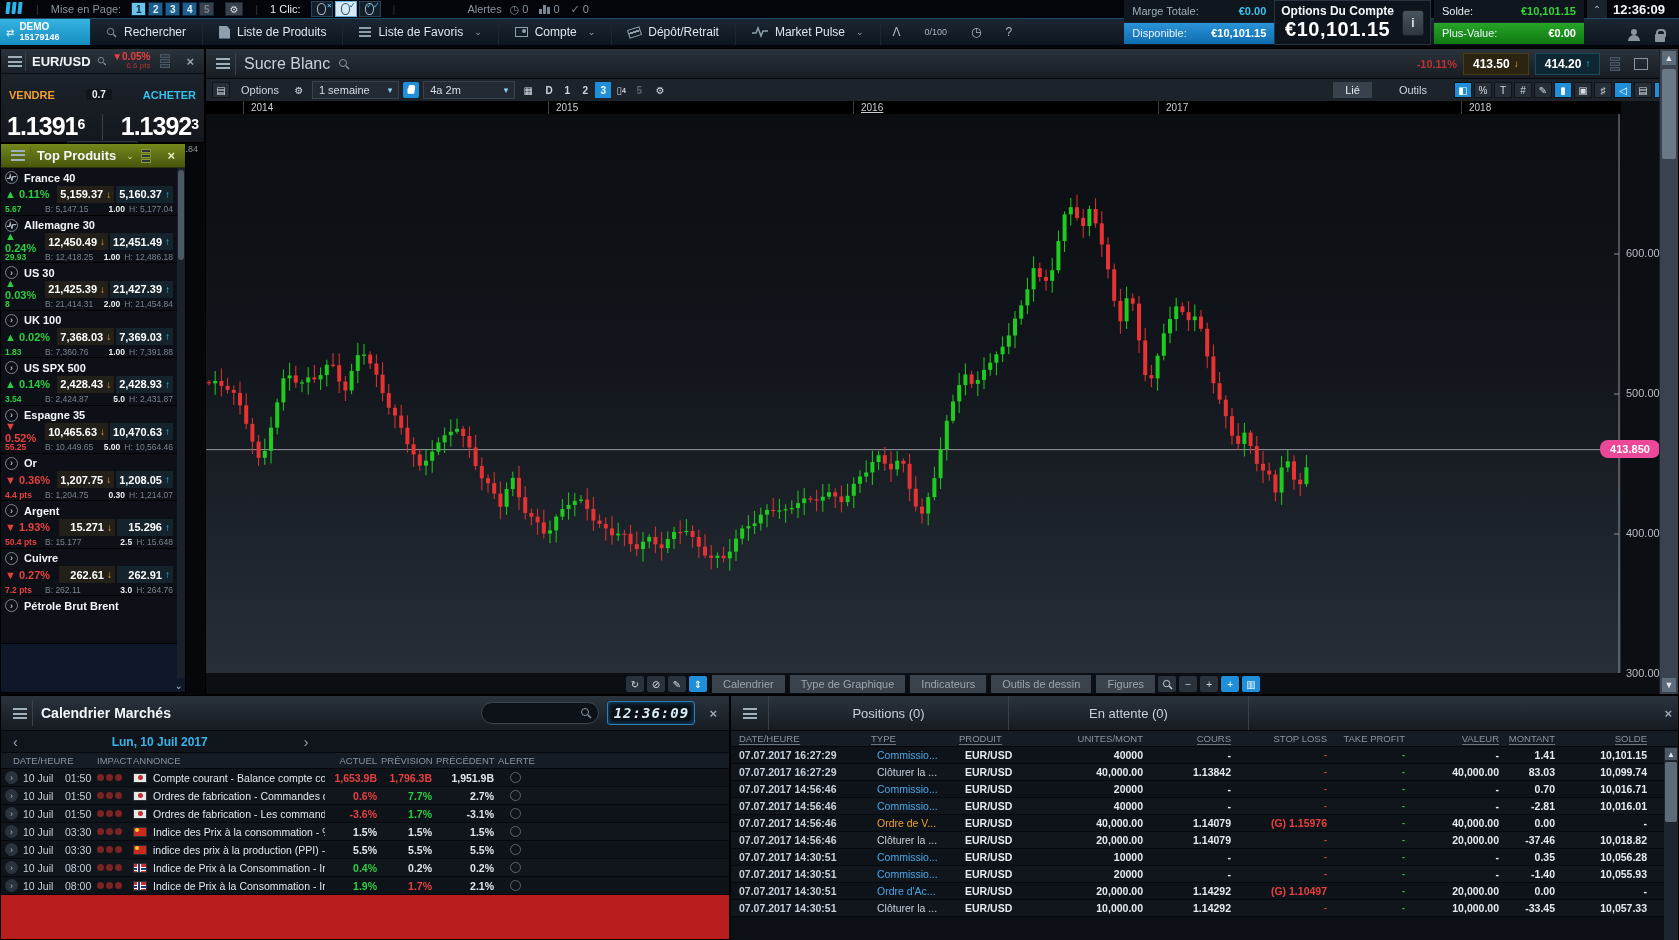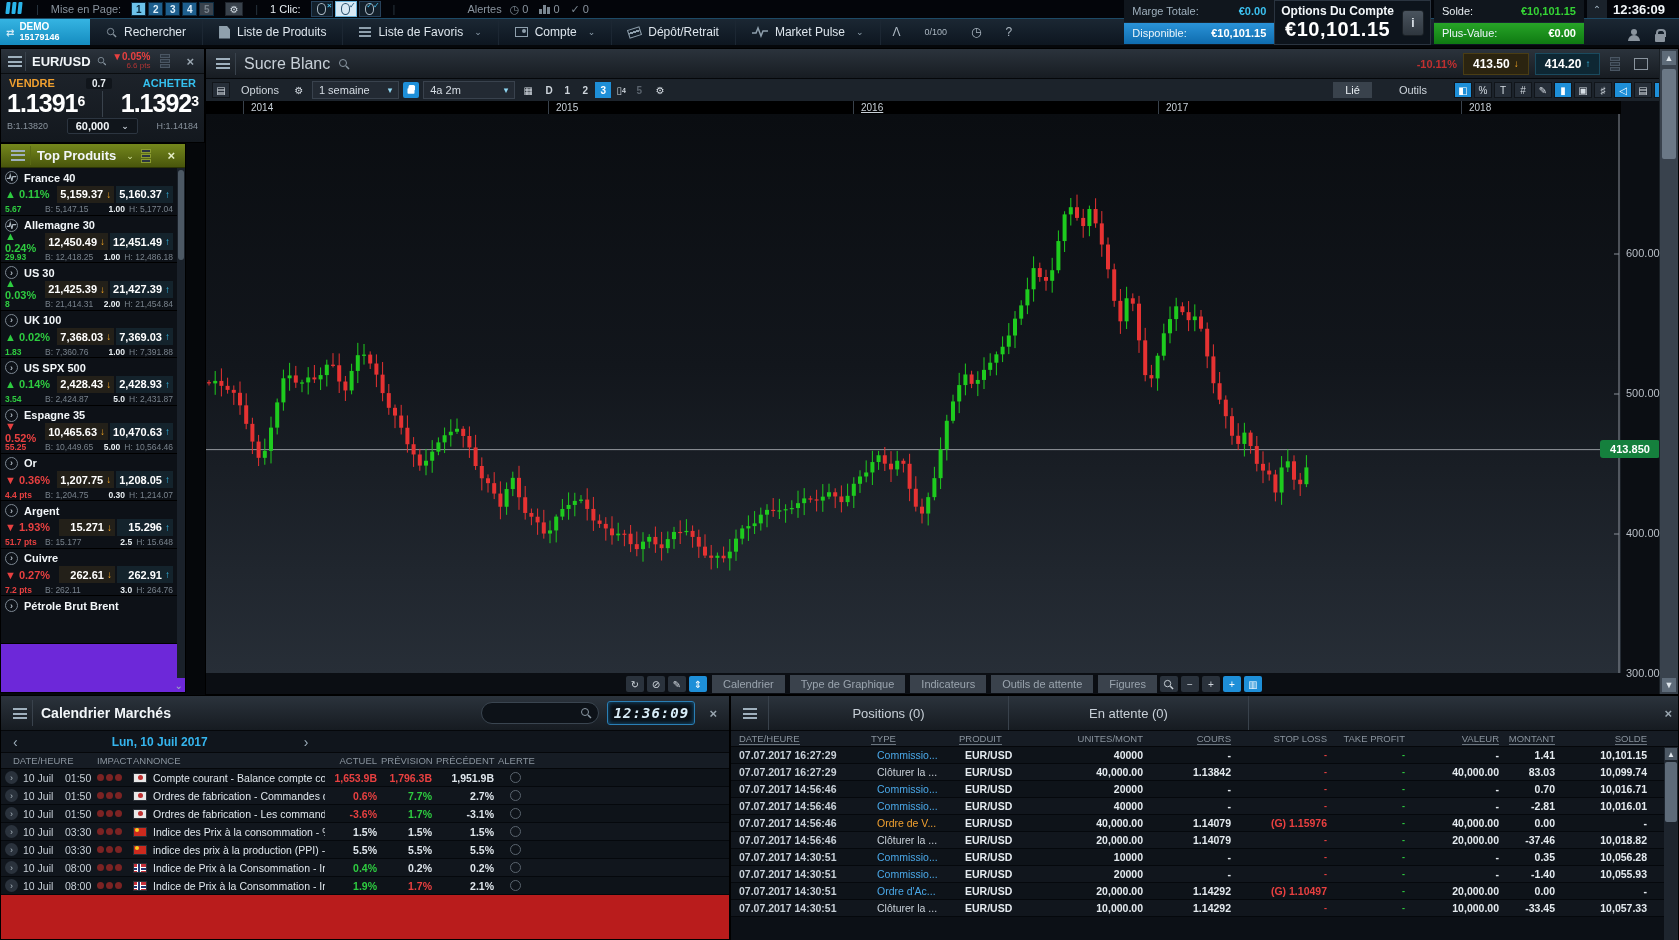--- a/index.html
+++ b/index.html
@@ -72,30 +72,30 @@
   
   #ticket{left:0;top:48px;width:205px;height:95px;background:linear-gradient(#20262e,#13181e);border:1px solid #000}
   .phead{height:25px;display:flex;align-items:center;background:linear-gradient(#2b333c,#1a2027);border-bottom:1px solid #0a0d10;padding:0 4px;gap:6px}
   .phead .ptitle{font-weight:bold;font-size:13px;color:#f2f6f9}
   .hbbox{width:26px;height:19px;display:flex;align-items:center;justify-content:center;border-right:1px solid #39424c;cursor:pointer}
   .tchg{margin-left:auto;text-align:right;line-height:9px}
   .tchg .c1{color:#e84040;font-weight:bold;font-size:10px}
   .tchg .c2{color:#b03434;font-size:8px}
   .varow{display:flex;align-items:center;padding:3px 8px 0 8px;font-size:11px;font-weight:bold}
   .varow .vendre{color:#f0a030}
-  .varow .spread{margin:0 auto;background:#10151b;padding:0 6px;border-radius:2px;color:#e8eef2;font-size:10px}
+  .varow .spread{margin:12px auto;background:#10151b;padding:0 6px;border-radius:2px;color:#e8eef2;font-size:10px}
   .varow .acheter{color:#35c0ee}
   .bigprices{display:flex;align-items:center;justify-content:space-between;padding:0 6px}
   .bp{font-size:25px;font-weight:bold;color:#fff;letter-spacing:-1px}
   .bp sup{font-size:14px;vertical-align:6px}
   .bpdiv{width:1px;height:26px;background:#39424c}
   .tbot{display:flex;align-items:center;justify-content:space-between;padding:0 6px;font-size:9px;color:#8a949e}
   .amount{background:#10151b;border:1px solid #2c3540;border-radius:2px;color:#f2f6f9;font-weight:bold;font-size:11px;padding:1px 8px;display:flex;gap:8px;align-items:center;cursor:pointer}
   
-  #produits{left:0;top:143px;width:186px;height:550px;background:#6d28d9;border:1px solid #000}
+  #produits{left:0;top:143px;width:186px;height:550px;background:#0f172a;border:1px solid #000}
   #produits .phead{background:linear-gradient(#74871c,#49560c);border-bottom:1px solid #2c3507;height:24px}
   #produits .phead .hbbox{border-right:1px solid #5a6a14}
   #plist{position:absolute;top:24px;left:0;right:8px;bottom:14px;overflow:hidden}
   .pitem{height:47.6px;border-bottom:1px solid #000;padding:2px 4px 0 4px;background:#0d1117}
   .pnrow{display:flex;align-items:center;gap:6px;height:15px}
   .pname{font-weight:bold;font-size:11px;color:#f2f6f9}
   .pprow{display:flex;align-items:center;height:18px;gap:2px}
   .ppct{width:52px;font-size:11px;font-weight:bold}
   .up{color:#2ecc40}.down{color:#e84040}
   .pbox{flex:1;display:flex;align-items:center;justify-content:flex-end;gap:3px;height:17px;padding:0 3px;font-weight:bold;font-size:11px;color:#fff;cursor:pointer}
@@ -131,21 +131,21 @@
   .perbtn.active{background:#1e8fd8;color:#fff}
   .perbtn.dim{color:#5a636d}
   .perbtn sup{font-size:7px}
   #ctoolsR{margin-left:auto;display:flex;align-items:center;gap:20px}
   .liebtn{background:#39424c;color:#e8eef2;padding:2px 12px;cursor:pointer}
   #yearstrip{position:absolute;left:0;top:52px;width:1415px;height:13px;background:#000;font-size:10px;color:#c8d0d8}
   #yearstrip span{position:absolute;top:1px}
   #yearstrip i{position:absolute;top:0;width:1px;height:13px;background:#39424c}
   #plot{position:absolute;left:0;top:65px;width:1415px;height:559px;background:linear-gradient(#0a0d11 0%,#12161c 45%,#272e37 100%)}
   .ytick{position:absolute;left:1420px;font-size:11px;color:#b8bec6}
-  #pricetag{position:absolute;left:1394px;width:60px;height:18px;background:#15803d;border-radius:3px;color:#fff;font-weight:bold;font-size:11px;display:flex;align-items:center;justify-content:center}
+  #pricetag{position:absolute;left:1394px;width:60px;height:18px;background:#ec4899;border-radius:8px;color:#fff;font-weight:bold;font-size:11px;display:flex;align-items:center;justify-content:center}
   #cscroll{position:absolute;right:0;top:0;bottom:0;width:19px;background:#39424d;border-left:1px solid #1a2026}
   #cscroll .up{position:absolute;top:2px;left:2px;width:14px;height:14px;background:#5e6b79;color:#dfe6ec;font-size:9px;display:flex;align-items:center;justify-content:center}
   #cscroll .th{position:absolute;top:20px;left:2px;width:14px;height:90px;background:#6b7886;border-radius:2px}
   #cscroll .dn{position:absolute;bottom:2px;left:2px;width:14px;height:14px;background:#5e6b79;color:#dfe6ec;font-size:9px;display:flex;align-items:center;justify-content:center}
   #cbottom{position:absolute;left:420px;top:625px;height:20px;display:flex;align-items:center;gap:3px}
   .bico{width:18px;height:16px;display:inline-flex;align-items:center;justify-content:center;background:#2a323c;border-radius:2px;color:#cfd6dd;font-size:10px;cursor:pointer}
   .bico.active{background:#1e8fd8;color:#fff}
   .bbtn{background:#3a424c;color:#9aa4ae;font-size:11px;padding:3px 11px;margin-left:2px;cursor:pointer}
   
   #calendar{left:0;top:695px;width:730px;height:245px;background:#b91c1c;border:1px solid #000}
@@ -574,21 +574,21 @@
             <span class="pbox sell">
               <span>15.271</span>
               <span class="arr-o">↓</span>
             </span>
             <span class="pbox buy">
               <span>15.296</span>
               <span class="arr-c">↑</span>
             </span>
           </div>
           <div class="psrow">
-            <span class="chg down">51.7 pts</span>
+            <span class="chg down">50.4 pts</span>
             <span class="bq">B: 15.177</span>
             <span class="sp">2.5</span>
             <span class="hq">H: 15.648</span>
           </div>
         </div>
         <div class="pitem">
           <div class="pnrow">
             <span class="cc">›</span>
             <span class="pname">Cuivre</span>
           </div>
@@ -1076,21 +1076,21 @@
     <div id="yticks"></div>
     <div id="pricetag" class="abs" style="top: 391px;">413.850</div>
     <div id="cbottom">
         <span class="bico">↻</span>
         <span class="bico">⊘</span>
         <span class="bico">✎</span>
         <span class="bico active">⇕</span>
         <span class="bbtn">Calendrier</span>
         <span class="bbtn">Type de Graphique</span>
         <span class="bbtn">Indicateurs</span>
-        <span class="bbtn">Outils de attente</span>
+        <span class="bbtn">Outils de dessin</span>
         <span class="bbtn">Figures</span>
         <span class="bico">
           <svg class="sic" viewBox="0 0 12 12" style="width: 11px; height: 11px; color: rgb(207, 214, 221);">
             <circle cx="5" cy="5" r="3.5" fill="none" stroke="currentColor"></circle>
             <line x1="8" y1="8" x2="11" y2="11" stroke="currentColor" stroke-width="1.5"></line>
           </svg>
         </span>
         <span class="bico">−</span>
         <span class="bico">+</span>
         <span class="bico active">+</span>

